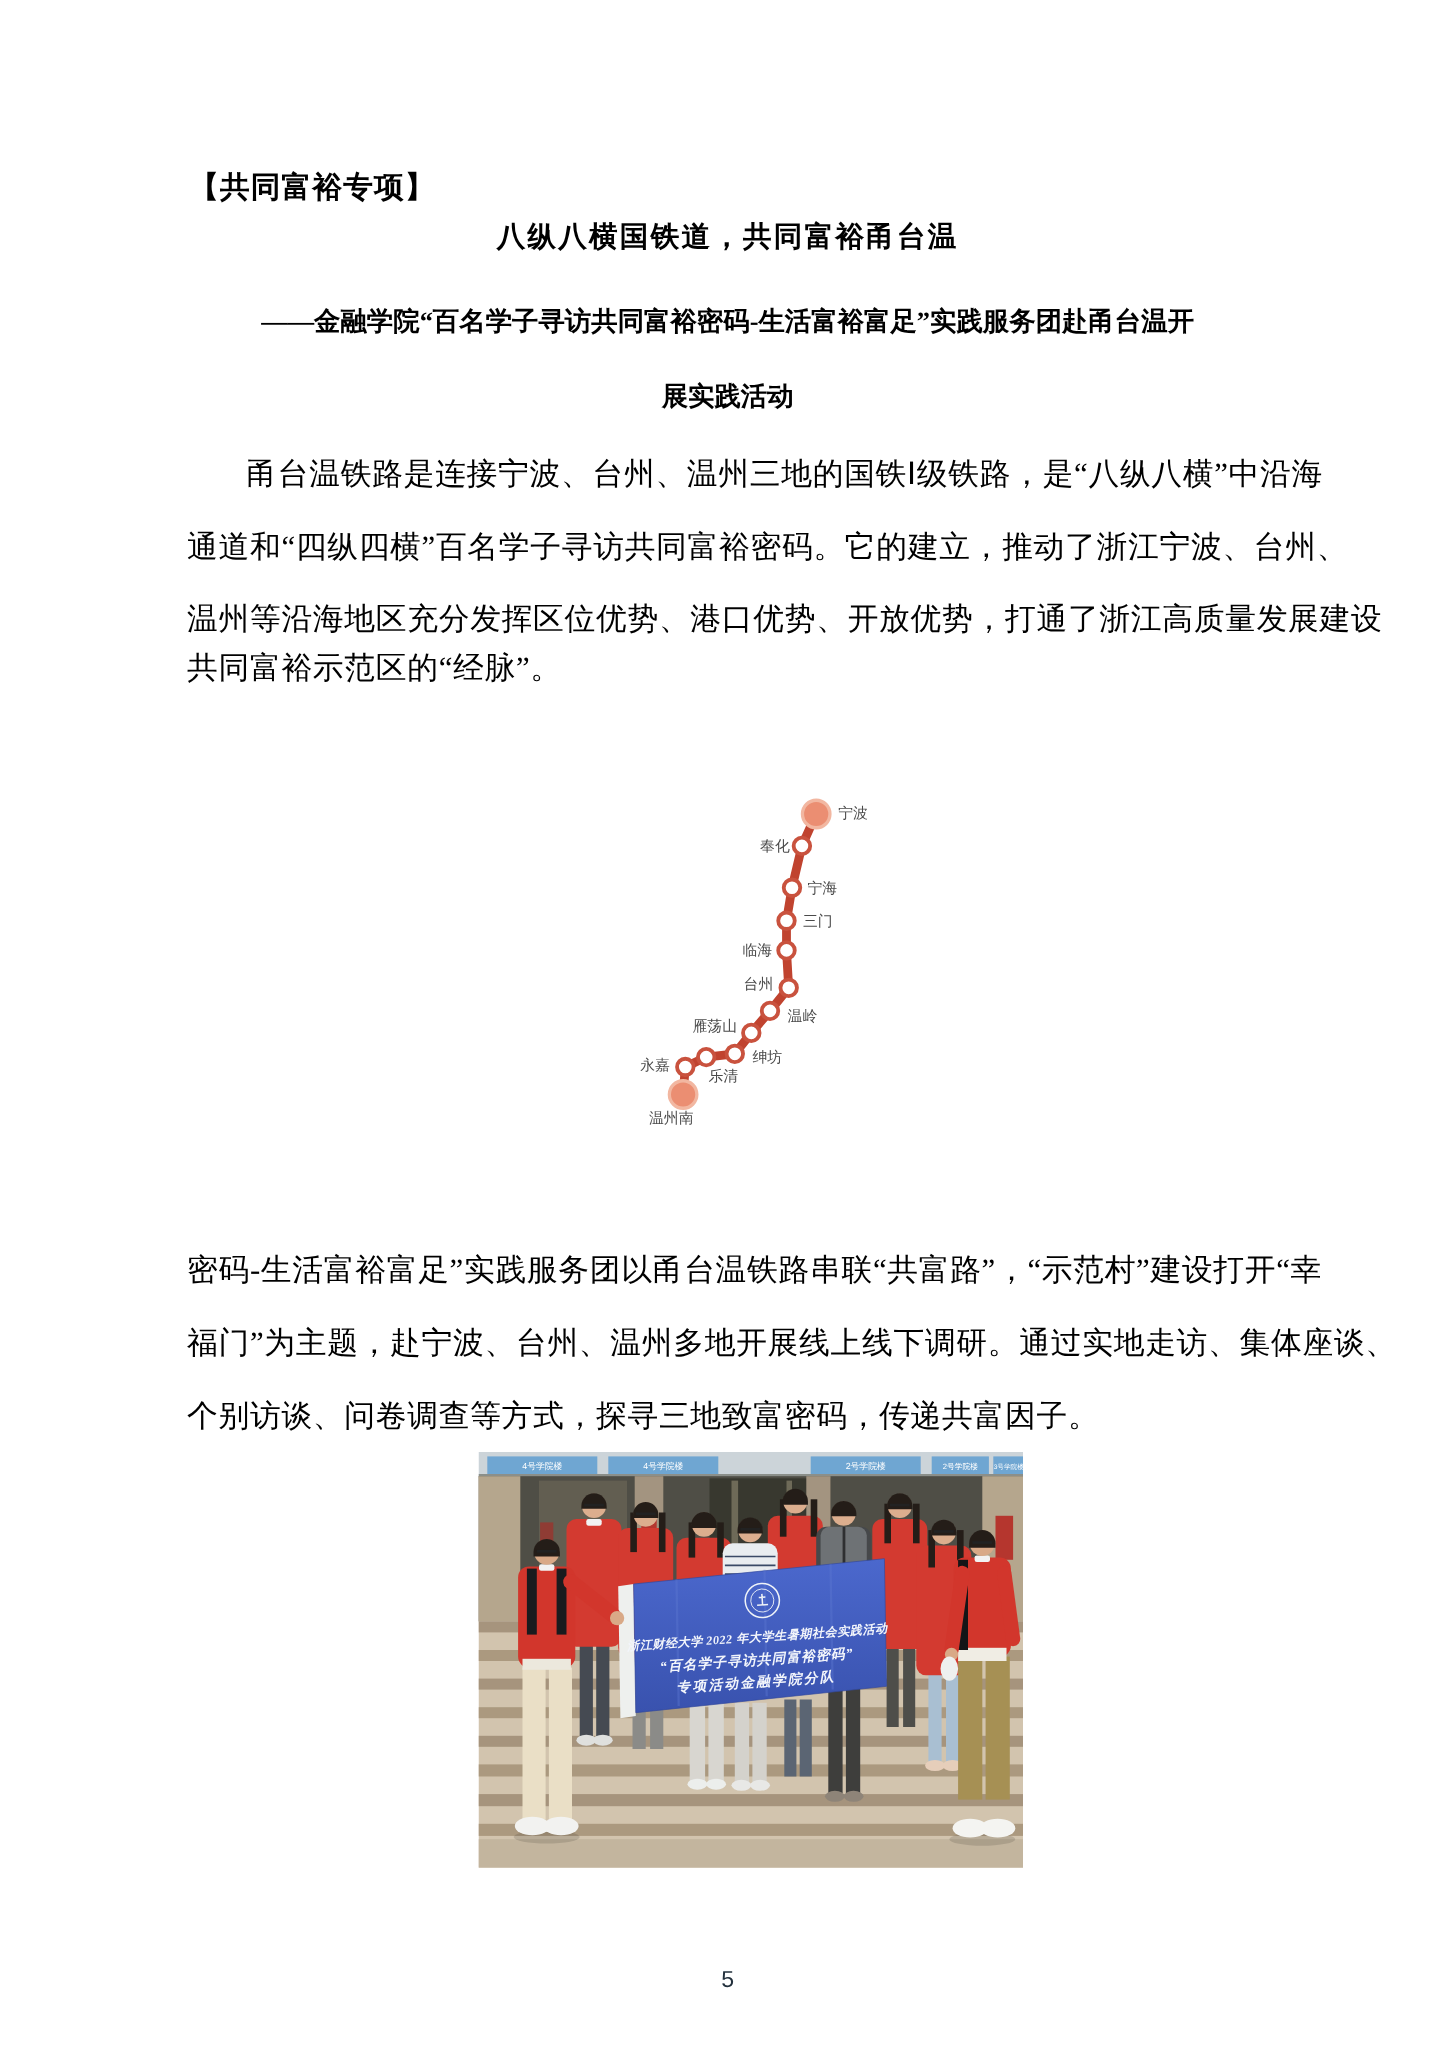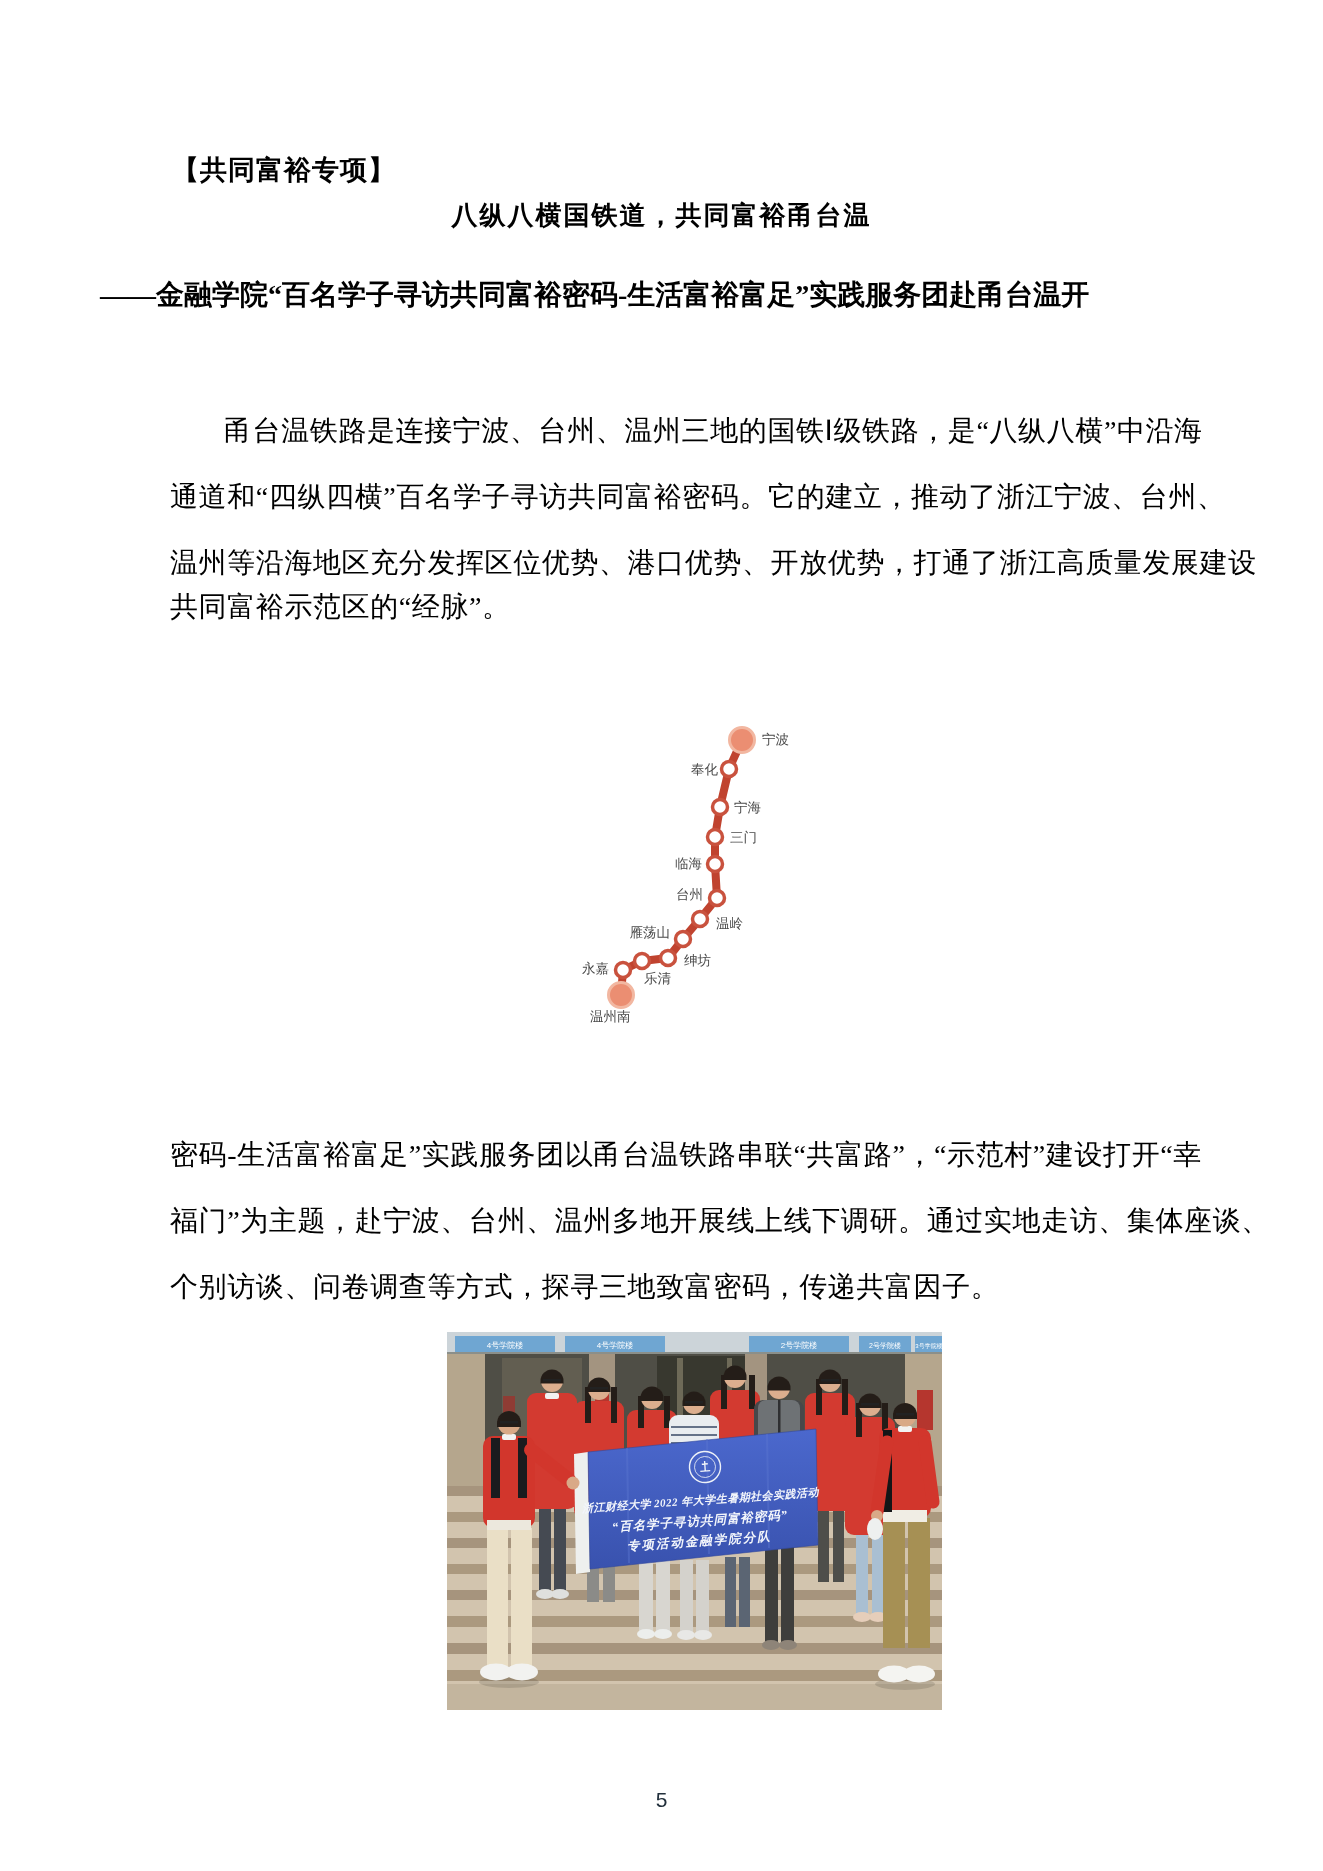--- a/index.html
+++ b/index.html
@@ -14,31 +14,31 @@
   .htag{
     position:absolute;left:172px;top:152px;
     font-size:27px;font-weight:700;letter-spacing:1px;white-space:nowrap;
   }
   .title{
     position:absolute;left:130px;top:198px;width:1063px;margin:0;
     text-align:center;font-size:26px;font-weight:700;letter-spacing:2px;white-space:nowrap;
   }
   .sub{
     position:absolute;left:100px;width:1123px;
-    text-align:left;font-size:28px;font-weight:700;white-space:nowrap;
+    text-align:center;font-size:24px;font-weight:700;white-space:nowrap;
   }
   .sub.l1{top:276px;}
   .sub.l2{top:344px;}
   .bl{
     position:absolute;left:170px;width:1060px;
     font-size:28px;font-weight:400;letter-spacing:0.6px;white-space:nowrap;
   }
   .bl.ind{left:224px;}
   .mapfig{position:absolute;left:540px;top:652px;margin:0;}
-  .photofig{position:absolute;left:435px;top:1320px;margin:12px;}
+  .photofig{position:absolute;left:435px;top:1320px;margin:0;}
   .pagenum{
     position:absolute;left:0;top:1788px;width:1323px;
     text-align:center;font-size:21px;color:#22303c;
     font-family:"Liberation Sans", sans-serif;
   }
   svg text.maplabel{font-family:"Liberation Sans", sans-serif;}
   .bannertext{
     font-family:"Liberation Serif", serif;
     font-style:italic;font-weight:700;fill:#f2f5fb;
   }
@@ -47,20 +47,21 @@
 </head>
 <body>
 
 <div class="page">
 
   <div class="htag">【共同富裕专项】</div>
 
   <h1 class="title">八纵八横国铁道，共同富裕甬台温</h1>
 
   <div class="sub l1">——金融学院“百名学子寻访共同富裕密码-生活富裕富足”实践服务团赴甬台温开</div>
+  <div class="sub l2">展实践活动</div>
 
   <div class="bl ind" style="top:412px">甬台温铁路是连接宁波、台州、温州三地的国铁Ⅰ级铁路，是“八纵八横”中沿海</div>
   <div class="bl" style="top:478px">通道和“四纵四横”百名学子寻访共同富裕密码。它的建立，推动了浙江宁波、台州、</div>
   <div class="bl" style="top:544px">温州等沿海地区充分发挥区位优势、港口优势、开放优势，打通了浙江高质量发展建设</div>
   <div class="bl" style="top:588px">共同富裕示范区的“经脉”。</div>
 
   <figure class="mapfig">
     <svg id="railway-svg" width="270" height="410" viewBox="0 0 270 410">
         <path d="M202,88 L189,117 L180,155 L175,185 L175,212 L177,246 L160,267 L143,287 L128,306 L102,309 L83,318 L81,343" fill="none" stroke="#c0432f" stroke-width="8" stroke-linejoin="round" stroke-linecap="round"></path>
         <circle cx="202" cy="88" r="12.5" fill="#eb8e72" stroke="#f2b7a1" stroke-width="3"></circle>

